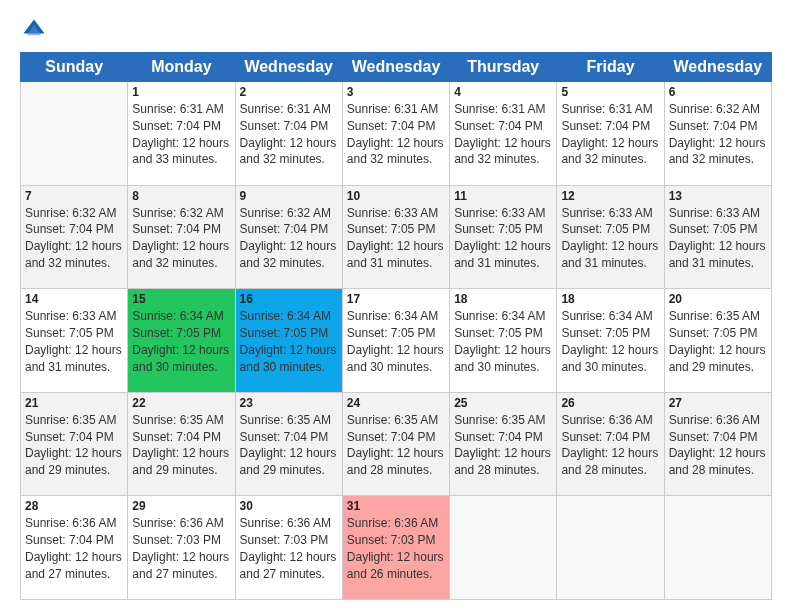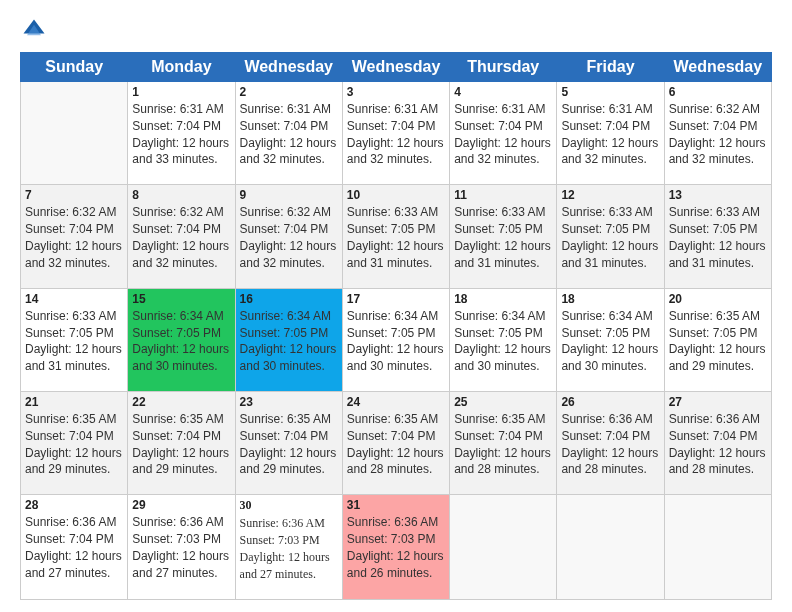--- a/index.html
+++ b/index.html
@@ -309,21 +309,21 @@
             <div class="day-info" style="white-space: pre-line;">Sunrise: 6:36 AM
 Sunset: 7:04 PM
 Daylight: 12 hours and 27 minutes.</div>
           </td>
           <td style="background: rgb(255, 255, 255);">
             <span class="day-number">29</span>
             <div class="day-info" style="white-space: pre-line;">Sunrise: 6:36 AM
 Sunset: 7:03 PM
 Daylight: 12 hours and 27 minutes.</div>
           </td>
-          <td style="background: rgb(255, 255, 255); font-family: Liberation Serif, serif;">
+          <td style="background: rgb(255, 255, 255);">
             <span class="day-number">30</span>
             <div class="day-info" style="white-space: pre-line;">Sunrise: 6:36 AM
 Sunset: 7:03 PM
 Daylight: 12 hours and 27 minutes.</div>
           </td>
           <td style="background: #fca5a5;">
             <span class="day-number">31</span>
             <div class="day-info" style="white-space: pre-line;">Sunrise: 6:36 AM
 Sunset: 7:03 PM
 Daylight: 12 hours and 26 minutes.</div>

